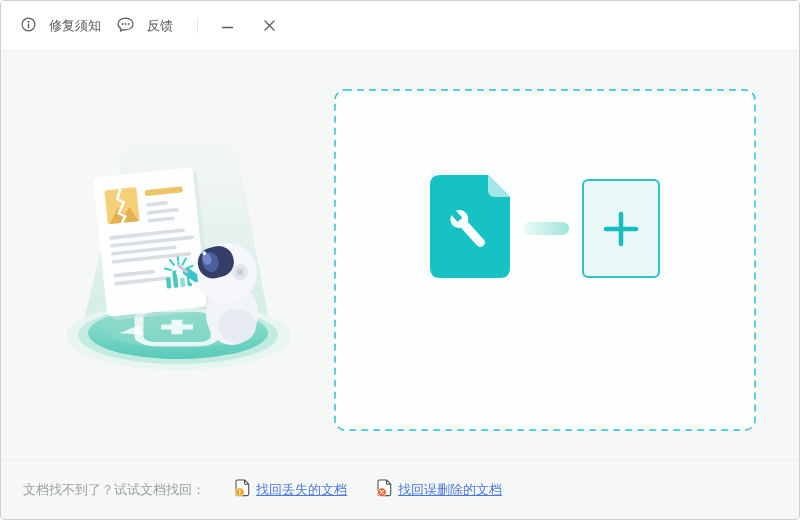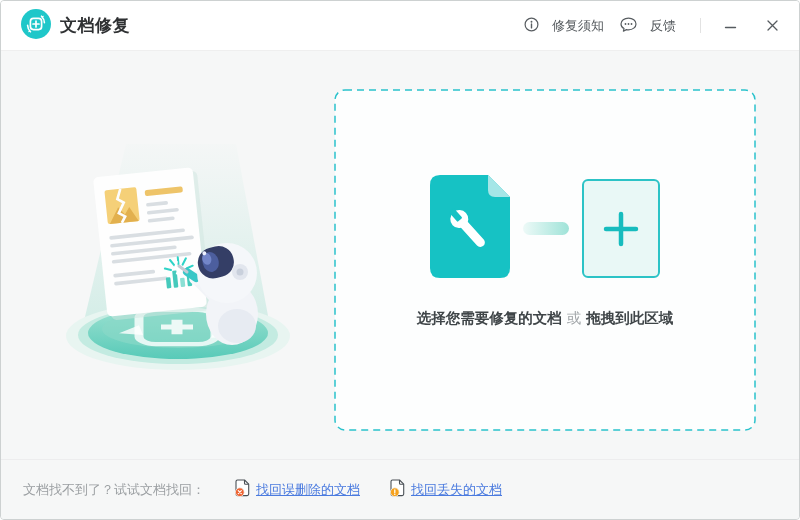--- a/index.html
+++ b/index.html
@@ -53,34 +53,20 @@
   .f-link { display: flex; align-items: center; gap: 6px; margin-left: 30px;
             text-decoration: none; cursor: pointer; }
   .f-link .lbl { color: #4b7bdf; text-decoration: underline; }
 </style>
 </head>
 <body>
 
 <div class="window">
 
   <header class="titlebar">
-    <div class="brand">
-      <span>
-        <svg width="30" height="30" viewBox="0 0 30 30">
-          <circle cx="15" cy="15" r="15" fill="#1fc7c9"></circle>
-          <rect x="9.4" y="9.4" width="11.2" height="11.2" rx="3" fill="none" stroke="#fff" stroke-width="1.7"></rect>
-          <path d="M15 12 V18 M12 15 H18" stroke="#fff" stroke-width="1.7" stroke-linecap="round"></path>
-          <path d="M20.5 7.2 A9.6 9.6 0 0 1 23.4 13.8" stroke="#fff" stroke-width="1.6" fill="none" stroke-linecap="round"></path>
-          <path d="M9.5 22.8 A9.6 9.6 0 0 1 6.6 16.2" stroke="#fff" stroke-width="1.6" fill="none" stroke-linecap="round"></path>
-          <path d="M20.5 7.2 l 2.5 -0.4 -1.1 2.3 z" fill="#fff"></path>
-          <path d="M9.5 22.8 l -2.5 0.4 1.1 -2.3 z" fill="#fff"></path>
-        </svg>
-      </span>
-      <span class="app-title">文档修复</span>
-    </div>
 
     <div class="tb-right">
       <div class="tb-item">
         <span>
           <svg width="15" height="15" viewBox="0 0 15 15">
             <circle cx="7.5" cy="7.5" r="6.4" fill="none" stroke="#585d61" stroke-width="1.2"></circle>
             <circle cx="7.5" cy="4.7" r="0.95" fill="#585d61"></circle>
             <path d="M7.5 6.9 V10.9" stroke="#585d61" stroke-width="1.4" stroke-linecap="round"></path>
           </svg>
         </span>
@@ -212,46 +198,45 @@
             </svg>
           </span>
           <span class="connector"></span>
           <span class="plusbox">
             <svg width="38" height="38" viewBox="0 0 38 38">
               <path d="M19 4 V34 M4 19 H34" stroke="#17bcbe" stroke-width="4.5" stroke-linecap="round"></path>
             </svg>
           </span>
         </div>
 
-        <p class="dz-line1"><span>选择您需要修复的文档</span><span class="or">或</span><span>拖拽到此区域</span></p>
       </div>
     </section>
   </main>
 
   <footer class="footer">
     <span class="f-prompt">文档找不到了？试试文档找回：</span>
-
-    <a class="f-link">
-      <span>
-        <svg width="15" height="18" viewBox="0 0 15 18">
-          <path d="M2.5 1 h7 l4.2 4.2 V15 q0 1.6 -1.6 1.6 h-9.6 Q1 16.6 1 15 V2.6 Q1 1 2.5 1 Z" fill="#ffffff" stroke="#4a5056" stroke-width="1.1" stroke-linejoin="round"></path>
-          <path d="M9.5 1 v3.2 q0 1 1 1 h3.2" fill="none" stroke="#4a5056" stroke-width="1.1"></path>
-          <circle cx="4.8" cy="13.2" r="4.4" fill="#ee6331" stroke="#f6f7f7" stroke-width="0.8"></circle>
-          <path d="M3.3 11.7 L6.3 14.7 M6.3 11.7 L3.3 14.7" stroke="#ffffff" stroke-width="1.2" stroke-linecap="round"></path>
-        </svg>
-      </span>
-      <span class="lbl">找回误删除的文档</span>
-    </a>
 
     <a class="f-link">
       <span>
         <svg width="15" height="18" viewBox="0 0 15 18">
           <path d="M2.5 1 h7 l4.2 4.2 V15 q0 1.6 -1.6 1.6 h-9.6 Q1 16.6 1 15 V2.6 Q1 1 2.5 1 Z" fill="#ffffff" stroke="#4a5056" stroke-width="1.1" stroke-linejoin="round"></path>
           <path d="M9.5 1 v3.2 q0 1 1 1 h3.2" fill="none" stroke="#4a5056" stroke-width="1.1"></path>
           <circle cx="4.8" cy="13.2" r="4.4" fill="#f6a21d" stroke="#f6f7f7" stroke-width="0.8"></circle>
           <path d="M4.8 10.9 V13.6" stroke="#ffffff" stroke-width="1.3" stroke-linecap="round"></path>
           <circle cx="4.8" cy="15.3" r="0.8" fill="#ffffff"></circle>
         </svg>
       </span>
       <span class="lbl">找回丢失的文档</span>
     </a>
+
+    <a class="f-link">
+      <span>
+        <svg width="15" height="18" viewBox="0 0 15 18">
+          <path d="M2.5 1 h7 l4.2 4.2 V15 q0 1.6 -1.6 1.6 h-9.6 Q1 16.6 1 15 V2.6 Q1 1 2.5 1 Z" fill="#ffffff" stroke="#4a5056" stroke-width="1.1" stroke-linejoin="round"></path>
+          <path d="M9.5 1 v3.2 q0 1 1 1 h3.2" fill="none" stroke="#4a5056" stroke-width="1.1"></path>
+          <circle cx="4.8" cy="13.2" r="4.4" fill="#ee6331" stroke="#f6f7f7" stroke-width="0.8"></circle>
+          <path d="M3.3 11.7 L6.3 14.7 M6.3 11.7 L3.3 14.7" stroke="#ffffff" stroke-width="1.2" stroke-linecap="round"></path>
+        </svg>
+      </span>
+      <span class="lbl">找回误删除的文档</span>
+    </a>
   </footer>
 </div>
 
 </body></html>

